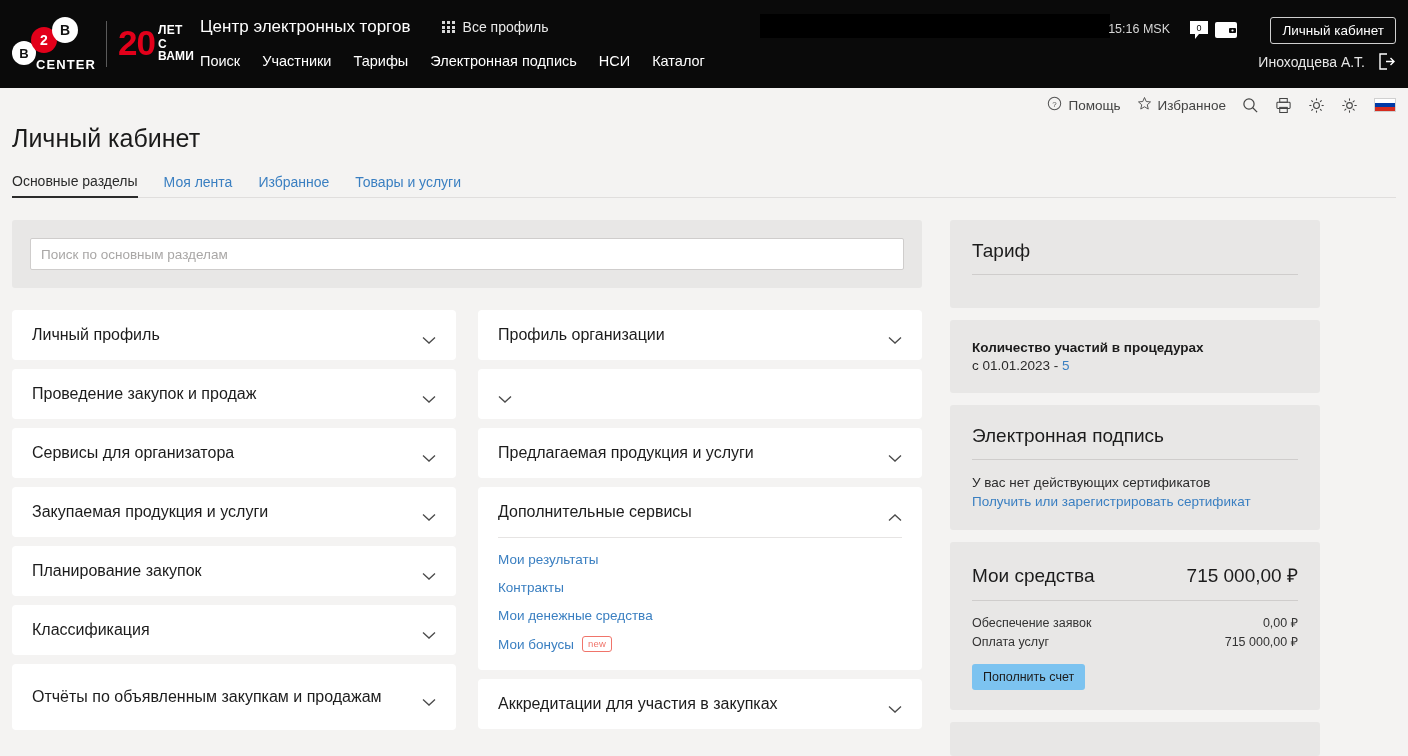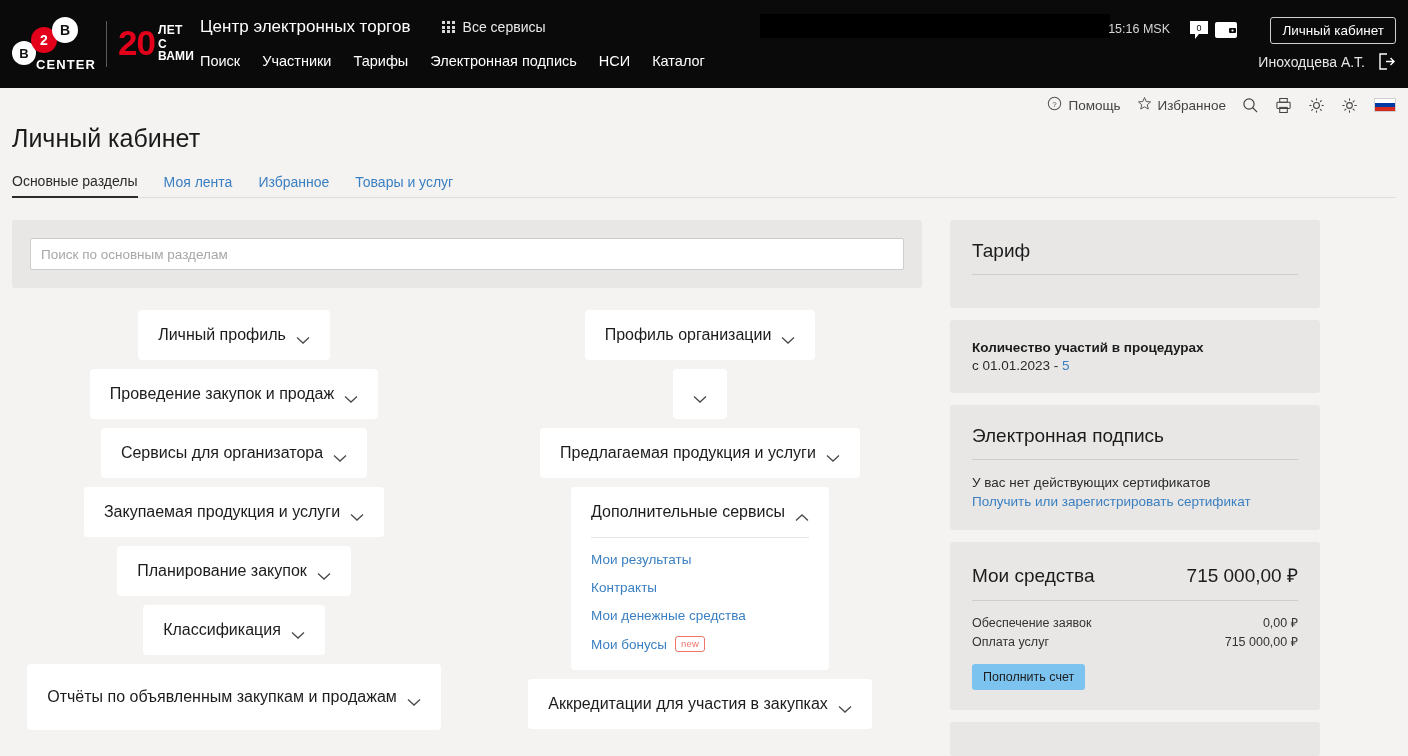--- a/index.html
+++ b/index.html
@@ -201,21 +201,21 @@
     padding: 0 10px;
     font-size: 13.5px;
     font-family: "Liberation Sans", sans-serif;
     color: #333;
     outline: none;
   }
   .search-input::placeholder { color: #a9a7a6; }
 
   
   .acc-cols { display: flex; gap: 22px; }
-  .acc-col { width: 444px; flex: 0 0 auto; display: flex; flex-direction: column; gap: 9px; align-items: center; }
+  .acc-col { width: 444px; flex: 0 0 auto; display: flex; flex-direction: column; gap: 9px; }
   .acc-card {
     background: #ffffff;
     border-radius: 4px;
     padding: 0 20px;
   }
   .acc-head {
     display: flex;
     align-items: center;
     justify-content: space-between;
     min-height: 50px;
@@ -313,21 +313,21 @@
           <i></i>
             <i></i>
             <i></i>
             <i></i>
             <i></i>
             <i></i>
             <i></i>
             <i></i>
             <i></i>
         </span>
-        <span>Все сервисы</span>
+        <span>Все профиль</span>
       </span>
     </div>
     <div class="nav-row2">
       <span class="nav-link">Поиск</span>
       <span class="nav-link">Участники</span>
       <span class="nav-link">Тарифы</span>
       <span class="nav-link">Электронная подпись</span>
       <span class="nav-link">НСИ</span>
       <span class="nav-link">Каталог</span>
     </div>
@@ -439,21 +439,21 @@
       <i class="r"></i>
   </span>
 </div>
 
 <div class="page-head">
   <h1 class="page-title">Личный кабинет</h1>
   <div class="tabs">
     <span class="tab active">Основные разделы</span>
     <span class="tab">Моя лента</span>
     <span class="tab">Избранное</span>
-    <span class="tab">Товары и услуг</span>
+    <span class="tab">Товары и услуги</span>
   </div>
 </div>
 
 <div class="layout">
 
   <div class="main-col">
 
     <div class="search-panel">
       <input class="search-input" type="text" placeholder="Поиск по основным разделам" style="">
     </div>

